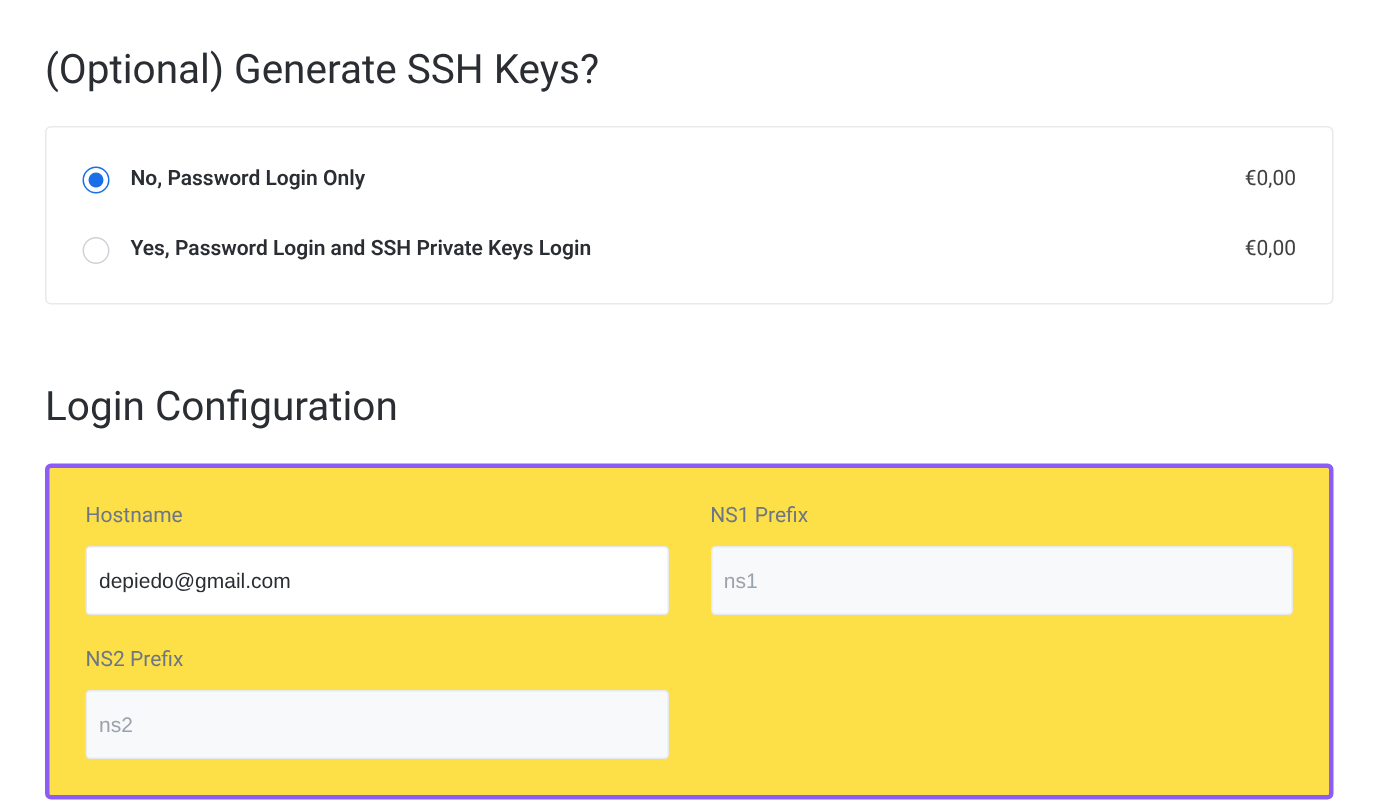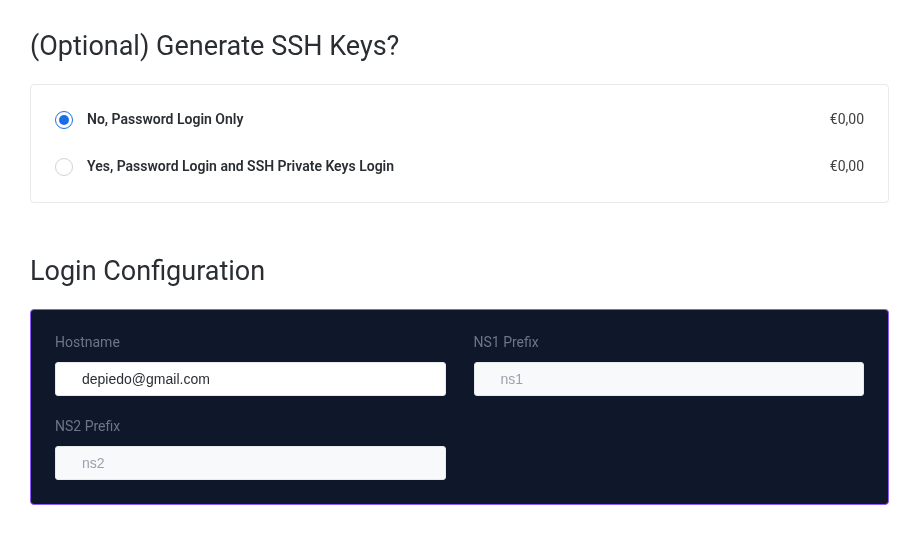--- a/index.html
+++ b/index.html
@@ -56,43 +56,43 @@
       color: #2a2e33;
       margin-left: 14px;
       flex: 1;
     }
     .option-price {
       font-size: 14px;
       color: #404040;
     }
     .section-gap { height: 52px; }
     .config-card {
-      border: 1px solid #8b5cf6;
+      border: 3px solid #8b5cf6;
       border-radius: 4px;
-      background: #0f172a;
+      background: #fde047;
       padding: 24px;
     }
     .config-grid {
       display: grid;
       grid-template-columns: 1fr 1fr;
       gap: 22px 28px;
     }
     .field-label {
       font-size: 14px;
       color: #6c7686;
       margin-bottom: 12px;
       display: block;
     }
     .input {
       width: 100%;
-      height: 34px;
+      height: 46px;
       border: 1px solid #e7e9ec;
       border-radius: 3px;
       background: #fff;
-      padding: 0 26px;
+      padding: 0 8px;
       font-size: 14px;
       color: #2a2e33;
       outline: none;
     }
     .input::placeholder { color: #9aa2ad; }
     .input.readonly-look {
       background: #f8f9fa;
       color: #9aa2ad;
     }
   </style>

